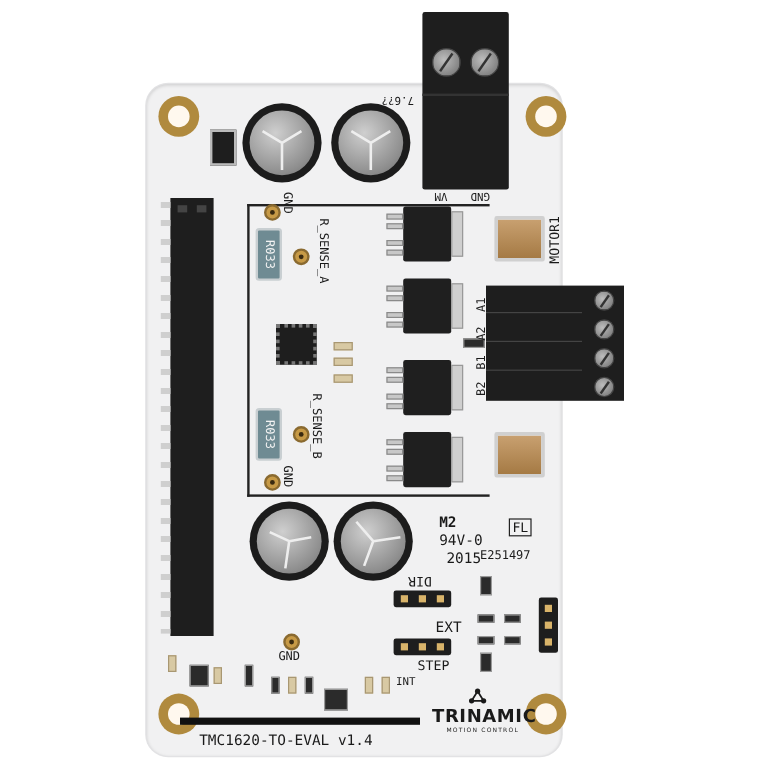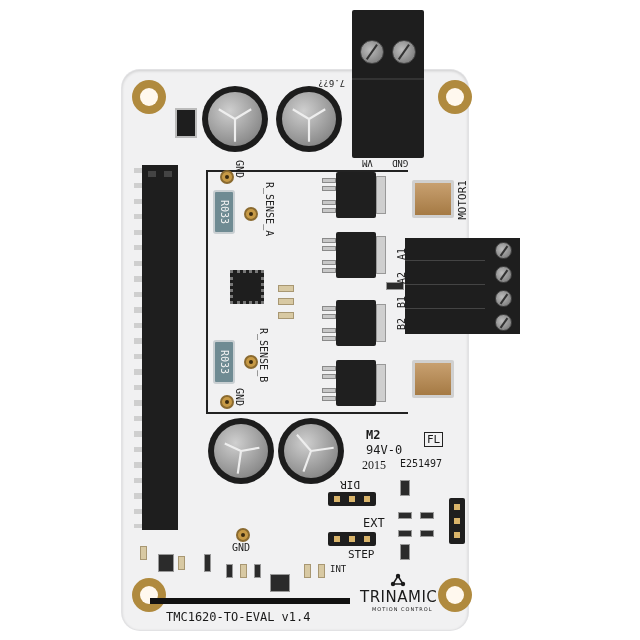--- a/index.html
+++ b/index.html
@@ -159,21 +159,21 @@
 <div class="abs cap" style="left:278px;top:418px;width:66px;height:66px;">
   <div class="top">
       <svg viewBox="0 0 50 50">
         <path d="M25 25 L12 10 M25 25 L46 22 M25 25 L18 44" stroke="#eee" stroke-width="2" fill="none"></path>
       </svg>
     </div>
 </div>
 
 <div class="abs silk" style="left:366px;top:428px;font-size:12px;font-weight:bold;">M2</div>
 <div class="abs silk" style="left:366px;top:443px;font-size:12px;">94V-0</div>
-<div class="abs silk" style="left:362px;top:458px;font-size:12px;font-family:Liberation Serif, serif;">2015</div>
+<div class="abs silk" style="left:372px;top:458px;font-size:12px;">2015</div>
 <div class="abs silk" style="left:400px;top:458px;font-size:10px;">E251497</div>
 <div class="abs silk" style="left:424px;top:432px;font-size:11px;border:1.5px solid #222;padding:0 2px;">FL</div>
 
 <div class="abs silk rot180" style="left:340px;top:478px;font-size:11px;">DIR</div>
 <div class="abs black" style="left:328px;top:492px;width:48px;height:14px;border-radius:2px;">
   <div class="pin" style="left:6px;top:4px;"></div>
     <div class="pin" style="left:21px;top:4px;"></div>
     <div class="pin" style="left:36px;top:4px;"></div>
 </div>
 <div class="abs silk" style="left:330px;top:516px;font-size:9px;margin-top:48px;">INT</div>
@@ -216,14 +216,14 @@
 <div class="abs silk" style="left:166px;top:610px;font-size:12px;">TMC1620-TO-EVAL v1.4</div>
 
 <div class="abs" style="left:390px;top:572px;width:16px;height:14px;">
   <svg width="16" height="14" viewBox="0 0 16 14">
       <circle cx="8" cy="3" r="2.2" fill="#1a1a1a"></circle>
       <circle cx="3" cy="11" r="2.2" fill="#1a1a1a"></circle>
       <circle cx="13" cy="11" r="2.2" fill="#1a1a1a"></circle>
       <path d="M8 3 L3 11 L13 11 Z" stroke="#1a1a1a" stroke-width="1.5" fill="none"></path>
     </svg>
 </div>
-<div class="abs" style="left:360px;top:588px;font-family:'DejaVu Sans','Liberation Sans',sans-serif;font-size:15px;font-weight:normal;color:#1a1a1a;letter-spacing:0.5px;">TRINAMIC</div>
+<div class="abs" style="left:360px;top:588px;font-family:'DejaVu Sans','Liberation Sans',sans-serif;font-size:15px;font-weight:bold;color:#1a1a1a;letter-spacing:0.5px;">TRINAMIC</div>
 <div class="abs" style="left:372px;top:606px;font-family:'DejaVu Sans','Liberation Sans',sans-serif;font-size:5px;color:#1a1a1a;letter-spacing:1px;">MOTION CONTROL</div>
 
 </body></html>

